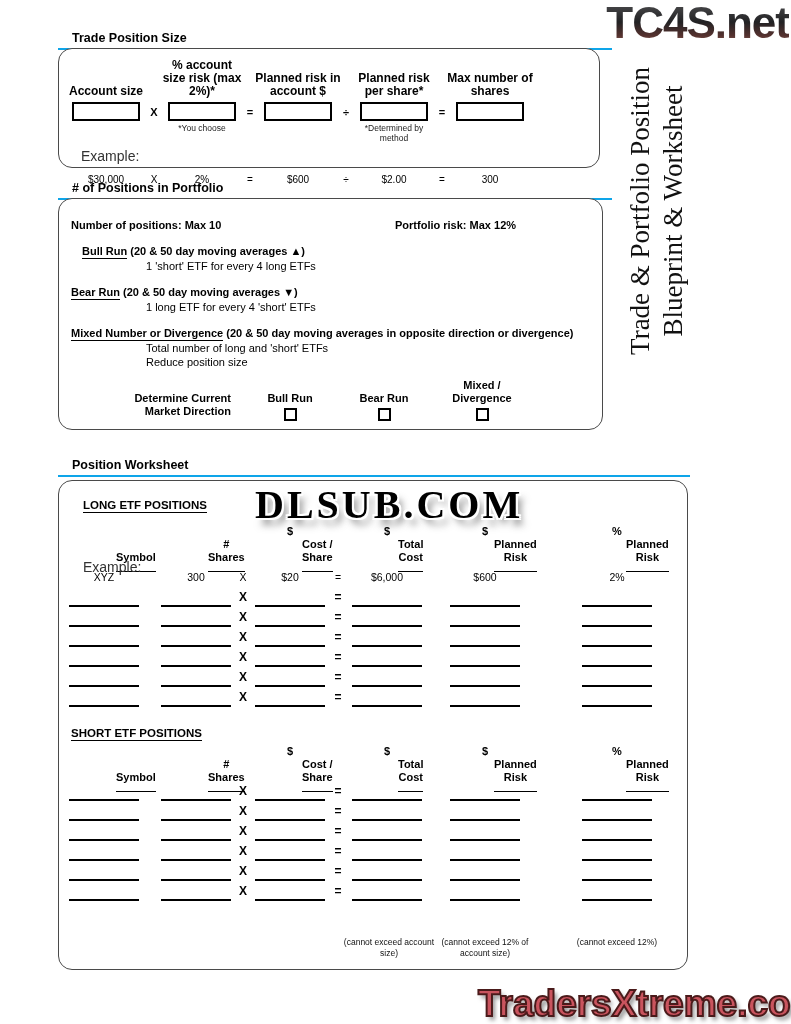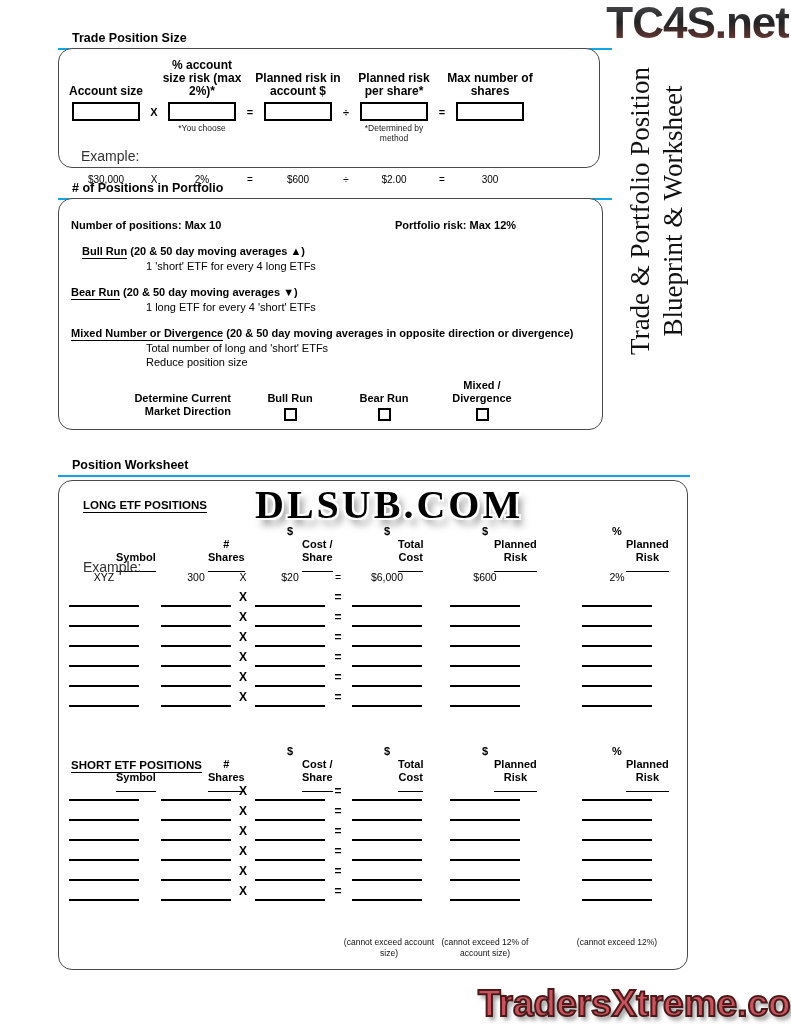--- a/index.html
+++ b/index.html
@@ -397,21 +397,21 @@
         <div>
             <span class="blank"></span>
           </div>
           <div></div>
         <div>
             <span class="blank"></span>
           </div>
       </div>
       </div>
 
-    <div class="sect-label" style="top:246px;margin-top:32px;"><span class="uname">SHORT ETF POSITIONS</span></div>
+    <div class="sect-label" style="top:246px;"><span class="uname">SHORT ETF POSITIONS</span></div>
 
     <div class="wgrid whead" style="top:264px;">
       <div class="wh"><div></div><span class="lbl">Symbol</span></div>
         <div></div>
       <div class="wh"><div></div><span class="lbl"># Shares</span></div>
         <div></div>
       <div class="wh"><div>$</div><span class="lbl">Cost / Share</span></div>
         <div></div>
       <div class="wh"><div>$</div><span class="lbl">Total Cost</span></div>
         <div></div>

